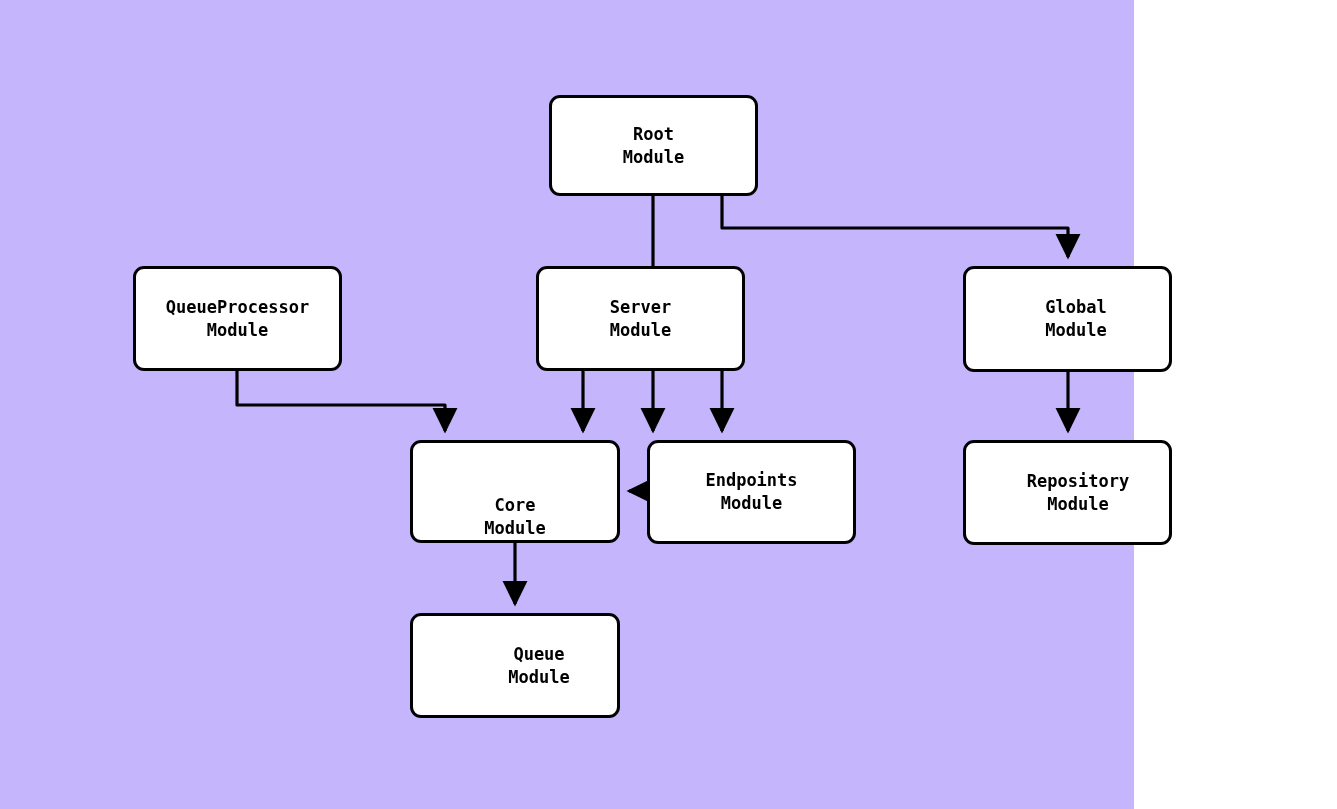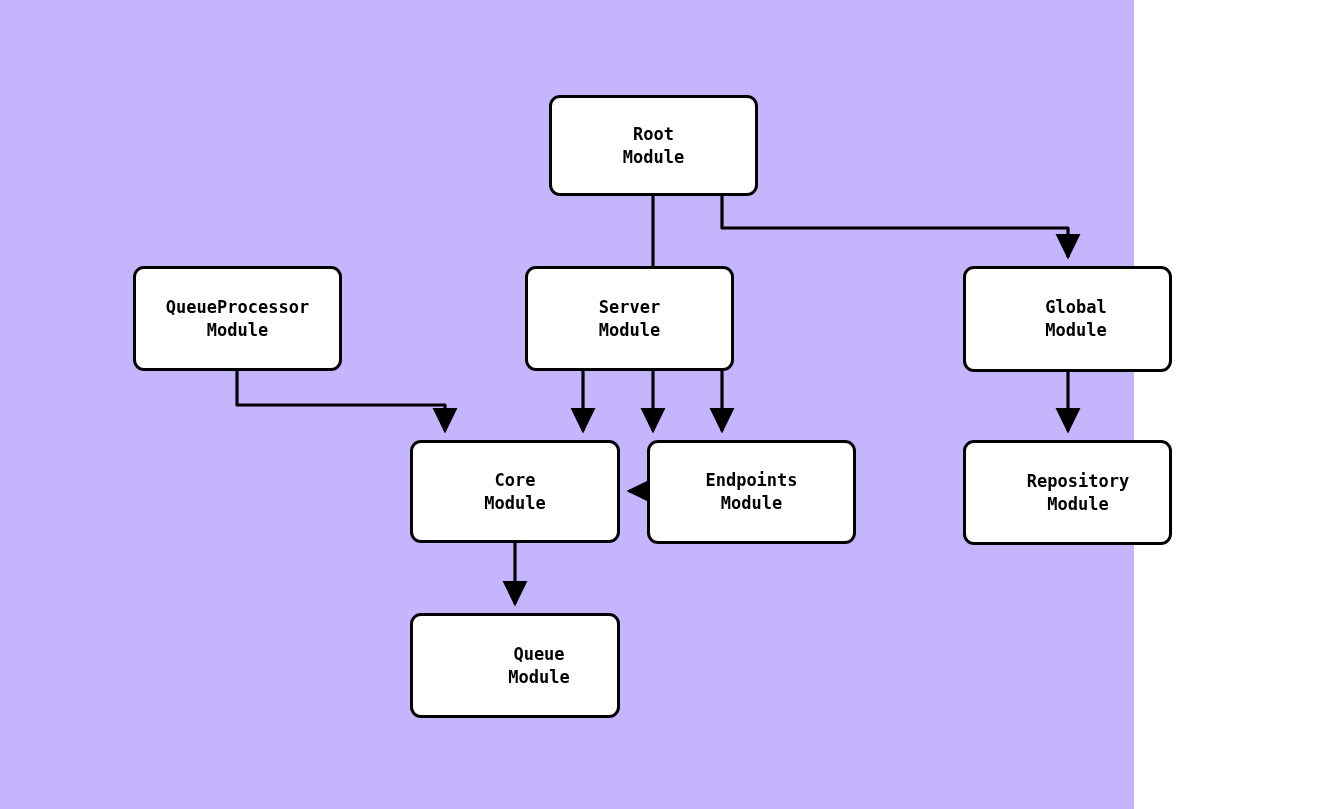--- a/index.html
+++ b/index.html
@@ -82,31 +82,31 @@
   <div class="node" style="left:549px; top:95px; width:209px; height:101px;">
     <span class="node-label">Root</span>
     <span class="node-label">Module</span>
   </div>
 
   <div class="node" style="left:133px; top:266px; width:209px; height:105px;">
     <span class="node-label">QueueProcessor</span>
     <span class="node-label">Module</span>
   </div>
 
-  <div class="node" style="left:525px; top:266px; width:209px; height:105px;">
+  <div class="node" style="left:536px; top:266px; width:209px; height:105px;">
     <span class="node-label">Server</span>
     <span class="node-label">Module</span>
   </div>
 
   <div class="node" style="left:963px; top:266px; width:209px; height:106px;padding-left:17px;">
     <span class="node-label">Global</span>
     <span class="node-label">Module</span>
   </div>
 
-  <div class="node" style="left:410px; top:440px; width:210px; height:103px;">
+  <div class="node" style="left:410px; top:440px; width:210px; height:103px;justify-content:flex-end;">
     <span class="node-label">Core</span>
     <span class="node-label">Module</span>
   </div>
 
   <div class="node" style="left:647px; top:440px; width:209px; height:104px;">
     <span class="node-label">Endpoints</span>
     <span class="node-label">Module</span>
   </div>
 
   <div class="node" style="left:963px; top:440px; width:209px; height:105px;padding-left:21px;">

